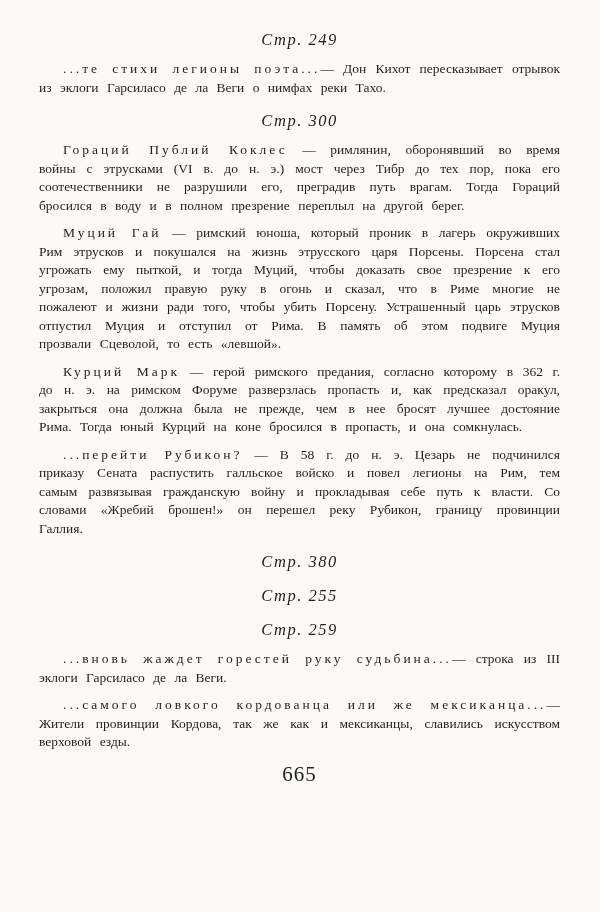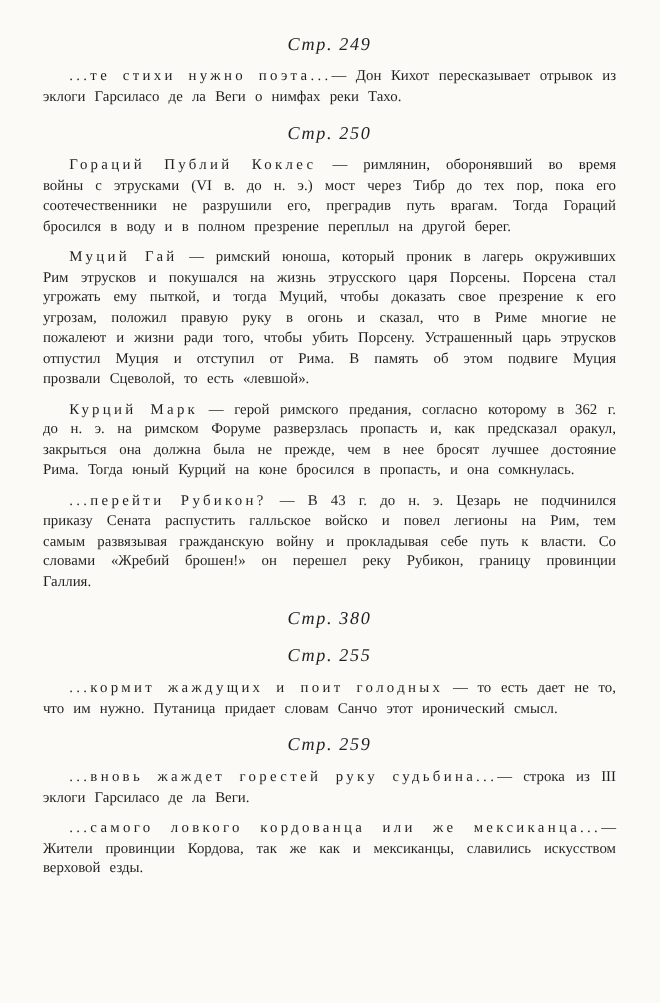--- a/index.html
+++ b/index.html
@@ -47,32 +47,31 @@
     line-height: 26px;
     letter-spacing: 1px;
   }
 </style>
 </head>
 <body>
 
 <div class="book-page">
 
   <h2 class="page-ref first">Стр. 249</h2>
-  <p class="note"><span class="lead">...те стихи нужно поэта...</span><span>— Дон Кихот пересказывает отрывок из эклоги Гарсиласо де ла Веги о нимфах реки Тахо.</span></p>
+  <p class="note"><span class="lead">...те стихи легионы поэта...</span><span>— Дон Кихот пересказывает отрывок из эклоги Гарсиласо де ла Веги о нимфах реки Тахо.</span></p>
 
-  <h2 class="page-ref">Стр. 250</h2>
+  <h2 class="page-ref">Стр. 300</h2>
   <p class="note"><span class="lead">Гораций Публий Коклес</span><span> — римлянин, оборонявший во время войны с этрусками (VI в. до н. э.) мост через Тибр до тех пор, пока его соотечественники не разрушили его, преградив путь врагам. Тогда Гораций бросился в воду и в полном презрение переплыл на другой берег.</span></p>
   <p class="note"><span class="lead">Муций Гай</span><span> — римский юноша, который проник в лагерь окруживших Рим этрусков и покушался на жизнь этрусского царя Порсены. Порсена стал угрожать ему пыткой, и тогда Муций, чтобы доказать свое презрение к его угрозам, положил правую руку в огонь и сказал, что в Риме многие не пожалеют и жизни ради того, чтобы убить Порсену. Устрашенный царь этрусков отпустил Муция и отступил от Рима. В память об этом подвиге Муция прозвали Сцеволой, то есть «левшой».</span></p>
   <p class="note"><span class="lead">Курций Марк</span><span> — герой римского предания, согласно которому в 362 г. до н. э. на римском Форуме разверзлась пропасть и, как предсказал оракул, закрыться она должна была не прежде, чем в нее бросят лучшее достояние Рима. Тогда юный Курций на коне бросился в пропасть, и она сомкнулась.</span></p>
-  <p class="note"><span class="lead">...перейти Рубикон?</span><span> — В 43 г. до н. э. Цезарь не подчинился приказу Сената распустить галльское войско и повел легионы на Рим, тем самым развязывая гражданскую войну и прокладывая себе путь к власти. Со словами «Жребий брошен!» он перешел реку Рубикон, границу провинции Галлия.</span></p>
+  <p class="note"><span class="lead">...перейти Рубикон?</span><span> — В 58 г. до н. э. Цезарь не подчинился приказу Сената распустить галльское войско и повел легионы на Рим, тем самым развязывая гражданскую войну и прокладывая себе путь к власти. Со словами «Жребий брошен!» он перешел реку Рубикон, границу провинции Галлия.</span></p>
 
   <h2 class="page-ref">Стр. 380</h2>
 
   <h2 class="page-ref">Стр. 255</h2>
-  <p class="note"><span class="lead">...кормит жаждущих и поит голодных</span><span> — то есть дает не то, что им нужно. Путаница придает словам Санчо этот иронический смысл.</span></p>
 
   <h2 class="page-ref">Стр. 259</h2>
   <p class="note"><span class="lead">...вновь жаждет горестей руку судьбина...</span><span>— строка из III эклоги Гарсиласо де ла Веги.</span></p>
   <p class="note"><span class="lead">...самого ловкого кордованца или же мексиканца...</span><span>— Жители провинции Кордова, так же как и мексиканцы, славились искусством верховой езды.</span></p>
 
   <div class="folio">665</div>
 
 </div>
 
 </body></html>

